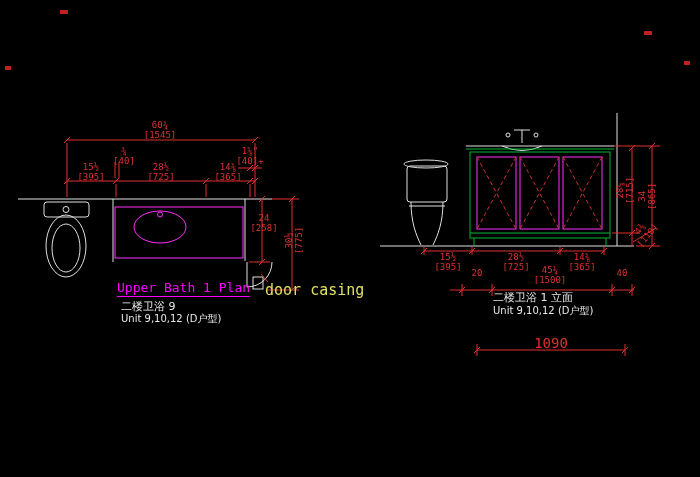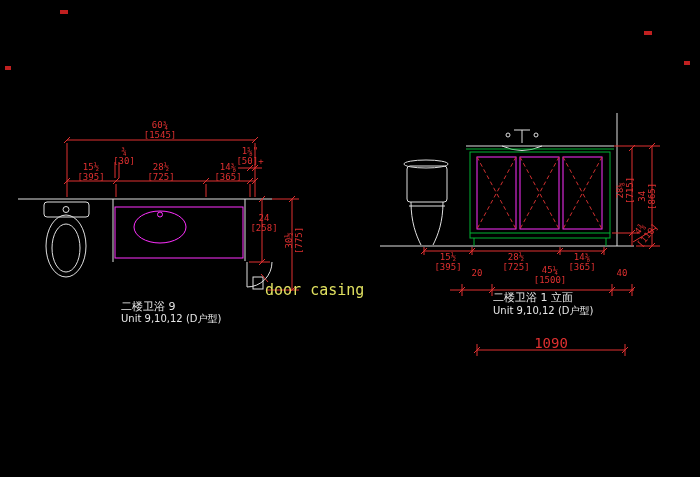--- a/index.html
+++ b/index.html
@@ -187,25 +187,25 @@
       <line x1="625" y1="344" x2="625" y2="356"></line>
     </g>
   </svg>
 
   <div class="dim" style="left:129px;top:120px;width:62px">
     <span>60¾</span>
     <span>[1545]</span>
   </div>
   <div class="dim" style="left:106px;top:146px;width:36px">
     <span>¾</span>
-    <span>[30]</span>
+    <span>[40]</span>
   </div>
   <div class="dim" style="left:228px;top:146px;width:44px">
     <span>1⅝"</span>
-    <span>[50]+</span>
+    <span>[40]+</span>
   </div>
   <div class="dim" style="left:71px;top:162px;width:40px">
     <span>15½</span>
     <span>[395]</span>
   </div>
   <div class="dim" style="left:141px;top:162px;width:40px">
     <span>28½</span>
     <span>[725]</span>
   </div>
   <div class="dim" style="left:206px;top:162px;width:44px">
@@ -252,20 +252,21 @@
     <span>45¼</span>
     <span>[1500]</span>
   </div>
   <div class="dim single" style="left:612px;top:269px;width:20px">
     <span>40</span>
   </div>
   <div class="dim single" style="left:521px;top:336px;width:60px;font-size:14px">
     <span>1090</span>
   </div>
 
+  <div class="plan-title" style="left:117px;top:280px">Upper Bath 1 Plan</div>
   <div class="label-white" style="left:121px;top:299px">二楼卫浴 9</div>
   <div class="label-white small" style="left:121px;top:312px">Unit 9,10,12 (D户型)</div>
   <div class="note-yellow" style="left:265px;top:281px">door casing</div>
 
   <div class="label-white" style="left:493px;top:290px">二楼卫浴 1 立面</div>
   <div class="label-white small" style="left:493px;top:304px">Unit 9,10,12 (D户型)</div>
 
   <div class="marker" style="left:60px;top:10px;width:8px;height:4px"></div>
   <div class="marker" style="left:644px;top:31px;width:8px;height:4px"></div>
   <div class="marker" style="left:5px;top:66px;width:6px;height:4px"></div>

